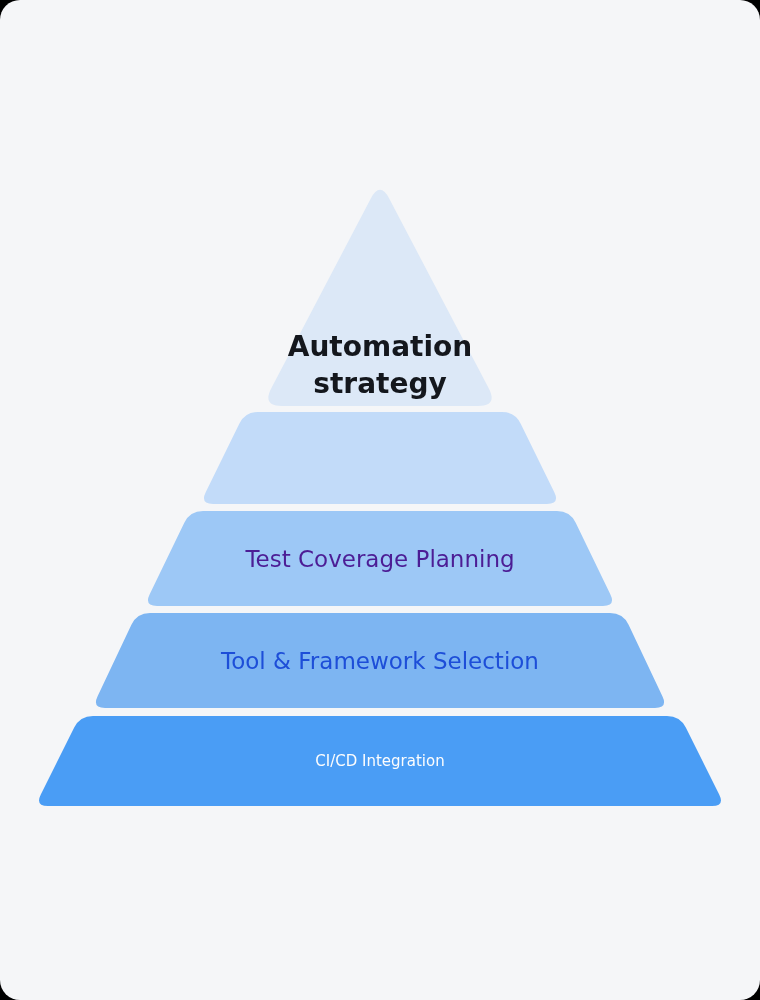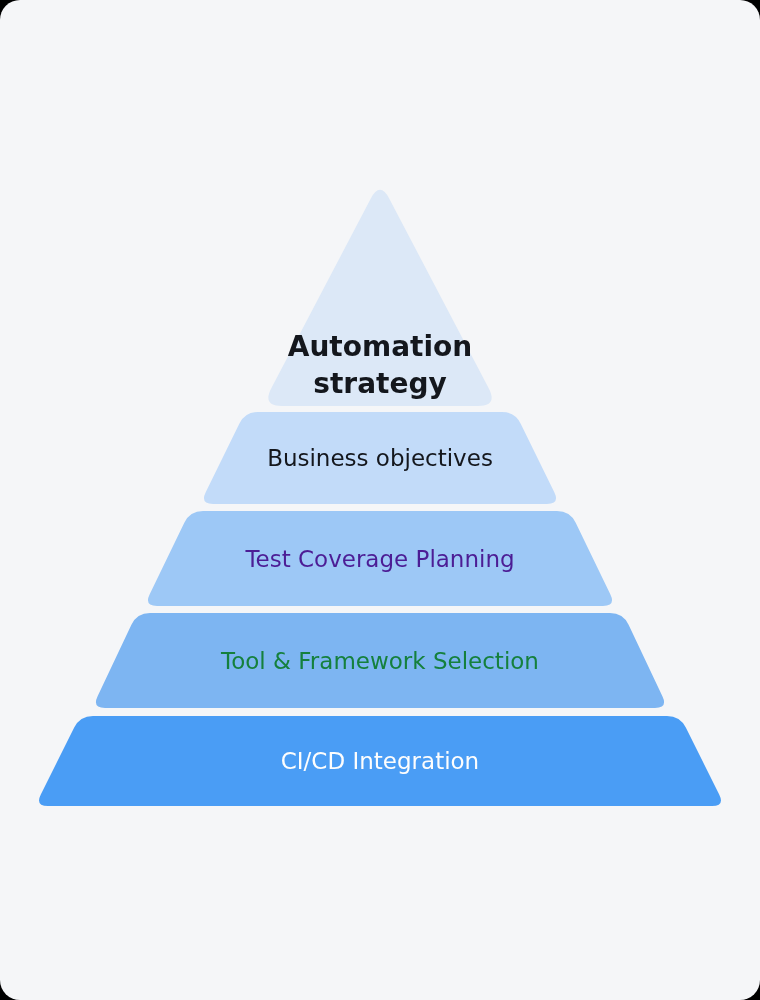--- a/index.html
+++ b/index.html
@@ -41,32 +41,31 @@
     right: auto;
     width: 220px;
     font-size: 28px;
     font-weight: 700;
     line-height: 37px;
     text-align: center;
   }
   .lbl-2 { top: 412px; height: 92px; font-size: 23px; font-weight: 500; }
   .lbl-3 { top: 511px; height: 95px; font-size: 23px; font-weight: 500; }
   .lbl-4 { top: 613px; height: 95px; font-size: 23px; font-weight: 500; }
-  .lbl-5 { top: 716px; height: 90px; font-size: 23px; font-weight: 500; }
+  .lbl-5 { top: 716px; height: 90px; font-size: 15px; font-weight: 500; }
 </style>
 </head>
 <body>
 
 <div class="card">
   <svg width="760" height="1000" viewBox="0 0 760 1000" id="pyramid-svg">
       <path d="M370.7,198.7Q380,181 389.3,198.7L488.7,388.3Q498,406 478.0,406.0L282.0,406.0Q262,406 271.3,388.3Z" fill="#dce8f7"></path>
       <path d="M239.3,423.7Q245,412 258.0,412.0L502.0,412.0Q515,412 520.7,423.7L554.3,492.3Q560,504 547.0,504.0L213.0,504.0Q200,504 205.7,492.3Z" fill="#c2dbf9"></path>
       <path d="M184.3,522.7Q190,511 203.0,511.0L557.0,511.0Q570,511 575.7,522.7L610.3,594.3Q616,606 603.0,606.0L157.0,606.0Q144,606 149.7,594.3Z" fill="#9dc8f6"></path>
       <path d="M131.4,624.7Q137,613 150.0,613.0L610.0,613.0Q623,613 628.6,624.7L662.4,696.3Q668,708 655.0,708.0L105.0,708.0Q92,708 97.6,696.3Z" fill="#7db5f2"></path>
       <path d="M74.2,727.6Q80,716 93.0,716.0L667.0,716.0Q680,716 685.8,727.6L719.2,794.4Q725,806 712.0,806.0L48.0,806.0Q35,806 40.8,794.4Z" fill="#4a9df5"></path>
     </svg>
 
   <div class="lbl lbl-1" style="color: rgb(20, 23, 29);">Automation strategy</div>
-  <div class="lbl lbl-2" style="color: rgb(20, 23, 29);">Business objectives</div>
   <div class="lbl lbl-3" style="color: #4c1d95;">Test Coverage Planning</div>
-  <div class="lbl lbl-4" style="color: #15803d;">Tool &amp; Framework Selection</div>
+  <div class="lbl lbl-4" style="color: #1d4ed8;">Tool &amp; Framework Selection</div>
   <div class="lbl lbl-5" style="color: rgb(253, 253, 253);">CI/CD Integration</div>
 </div>
 
 </body></html>

